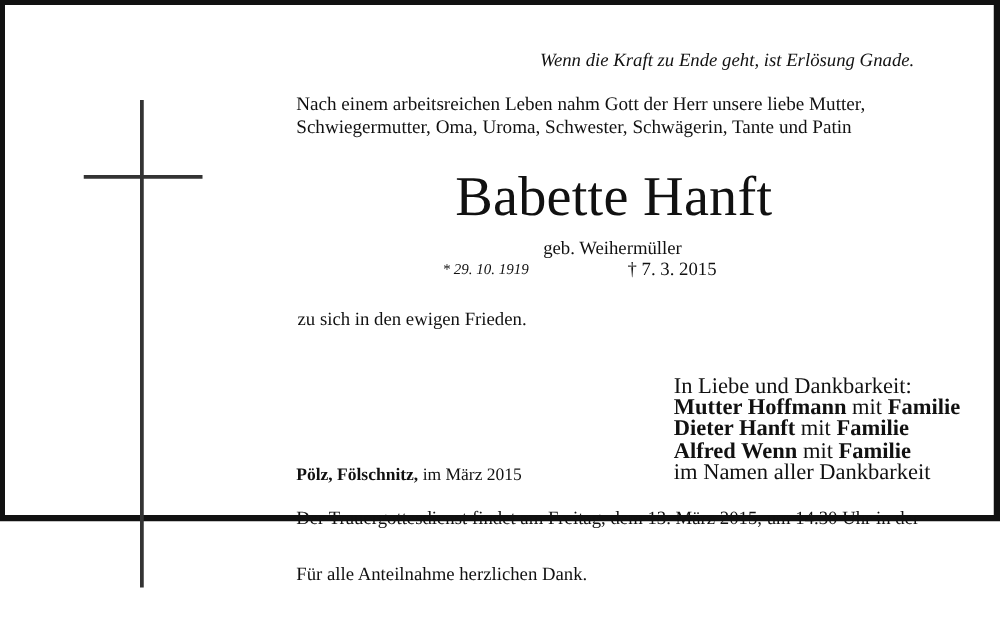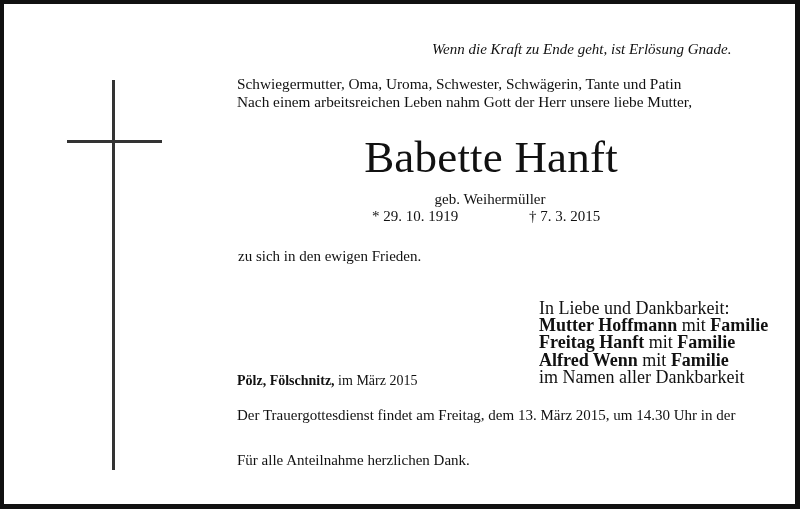--- a/index.html
+++ b/index.html
@@ -1,66 +1,66 @@
 <!DOCTYPE html>
 <html><head>
   <meta charset="utf-8">
   <style>
     html, body { margin: 0; padding: 0; background: #ffffff; }
     body { width: 800px; height: 509px; position: relative; overflow: hidden; }
     .frame {
-      position: absolute; left: 0; top: 0; width: 800px; height: 509px;
+      position: absolute; left: 0; top: 0; width: 800px; height: 417px;
       box-sizing: border-box;
       border-left: 4px solid #111; border-top: 4px solid #111;
       border-right: 5px solid #111; border-bottom: 5px solid #111;
       background: #fff;
     }
     .serif { font-family: "Liberation Serif", "DejaVu Serif", serif; color: #111; }
     .abs { position: absolute; white-space: nowrap; }
     .motto { left: 428px; top: 37px; font-size: 15px; font-style: italic; }
     .intro { left: 233px; top: 71px; font-size: 15.3px; line-height: 18px; }
     .name { left: 0; width: 974px; top: 127px; font-size: 45px; text-align: center; letter-spacing: 0.2px; }
     .maiden { left: 0; width: 972px; top: 187px; font-size: 15px; text-align: center; }
-    .born { left: 368px; top: 204px; font-size: 15px; }
-    .died { left: 525px; top: 204px; font-size: 15px; }
+    .born { left: 350px; top: 204px; font-size: 12px; font-style: italic; }
+    .died { left: 498px; top: 204px; font-size: 15px; }
     .peace { left: 234px; top: 244px; font-size: 15px; }
     .mourners { left: 535px; top: 296px; font-size: 18px; line-height: 17.2px; }
     .mourners div { white-space: nowrap; }
     .place { left: 233px; top: 369px; font-size: 14px; }
     .service { left: 233px; top: 402px; font-size: 15px; line-height: 18px; text-align: right; }
     .thanks { left: 233px; top: 448px; font-size: 15px; }
     b { font-weight: bold; }
     .cross-v { position: absolute; left: 108px; top: 76px; width: 3px; height: 390px; background: #333; }
     .cross-h { position: absolute; left: 63px; top: 136px; width: 95px; height: 3px; background: #333; }
   </style>
 </head>
 <body>
 
 <div class="frame">
   <div class="cross-v"></div>
   <div class="cross-h"></div>
 
   <div class="abs serif motto">Wenn die Kraft zu Ende geht, ist Erlösung Gnade.</div>
 
   <div class="abs serif intro">
+    <div>Nach einem arbeitsreichen Leben nahm Gott der Herr unsere liebe Mutter,</div>
     <div>Schwiegermutter, Oma, Uroma, Schwester, Schwägerin, Tante und Patin</div>
-    <div>Nach einem arbeitsreichen Leben nahm Gott der Herr unsere liebe Mutter,</div>
   </div>
 
   <div class="abs serif name">Babette Hanft</div>
   <div class="abs serif maiden">geb. Weihermüller</div>
   <div class="abs serif born">* 29. 10. 1919</div>
   <div class="abs serif died">† 7. 3. 2015</div>
 
   <div class="abs serif peace">zu sich in den ewigen Frieden.</div>
 
   <div class="abs serif mourners">
     <div>In Liebe und Dankbarkeit:</div>
     <div><b>Mutter Hoffmann</b><span> mit </span><b>Familie</b></div>
-    <div><b>Freitag Hanft</b><span> mit </span><b>Familie</b></div>
+    <div><b>Dieter Hanft</b><span> mit </span><b>Familie</b></div>
     <div><b>Alfred Wenn</b><span> mit </span><b>Familie</b></div>
     <div>im Namen aller Dankbarkeit</div>
   </div>
 
   <div class="abs serif place"><b>Pölz, Fölschnitz,</b><span> im März 2015</span></div>
 
   <div class="abs serif service">
     <div>Der Trauergottesdienst findet am Freitag, dem 13. März 2015, um 14.30 Uhr in der</div>
   </div>
 

